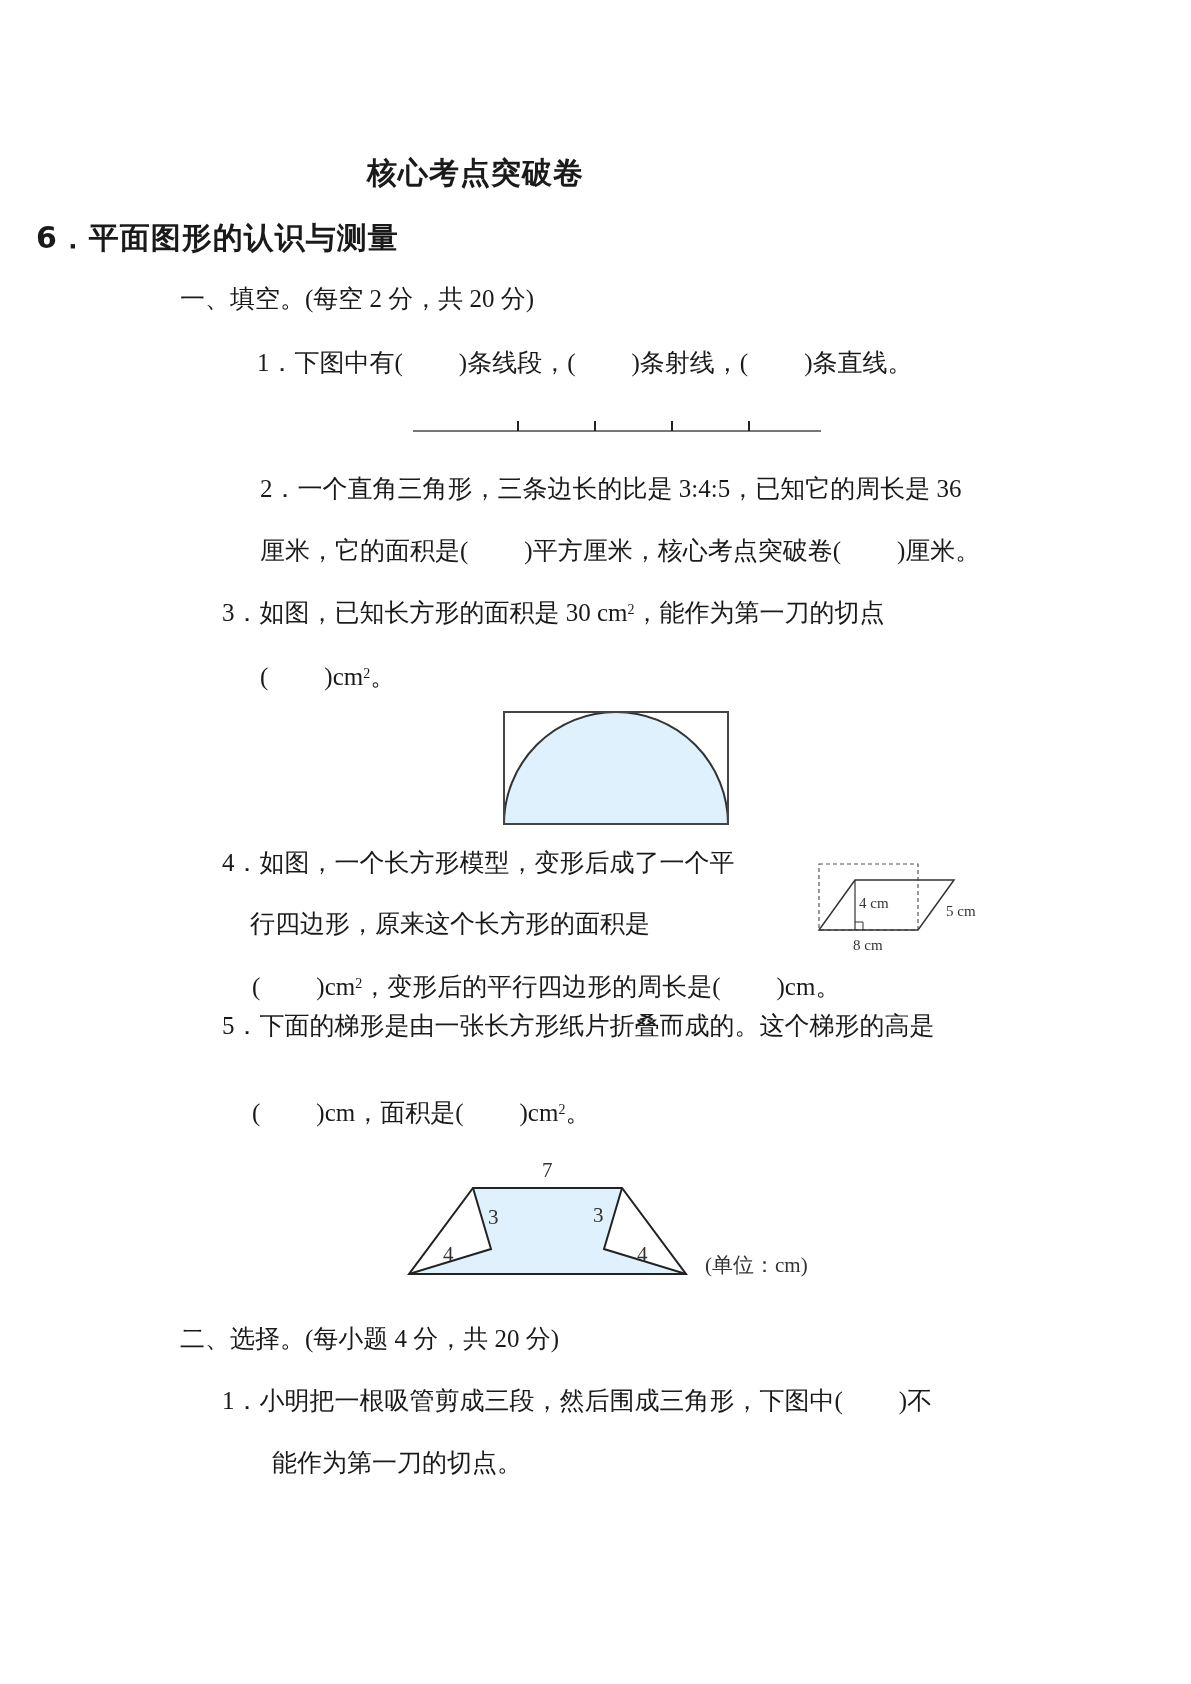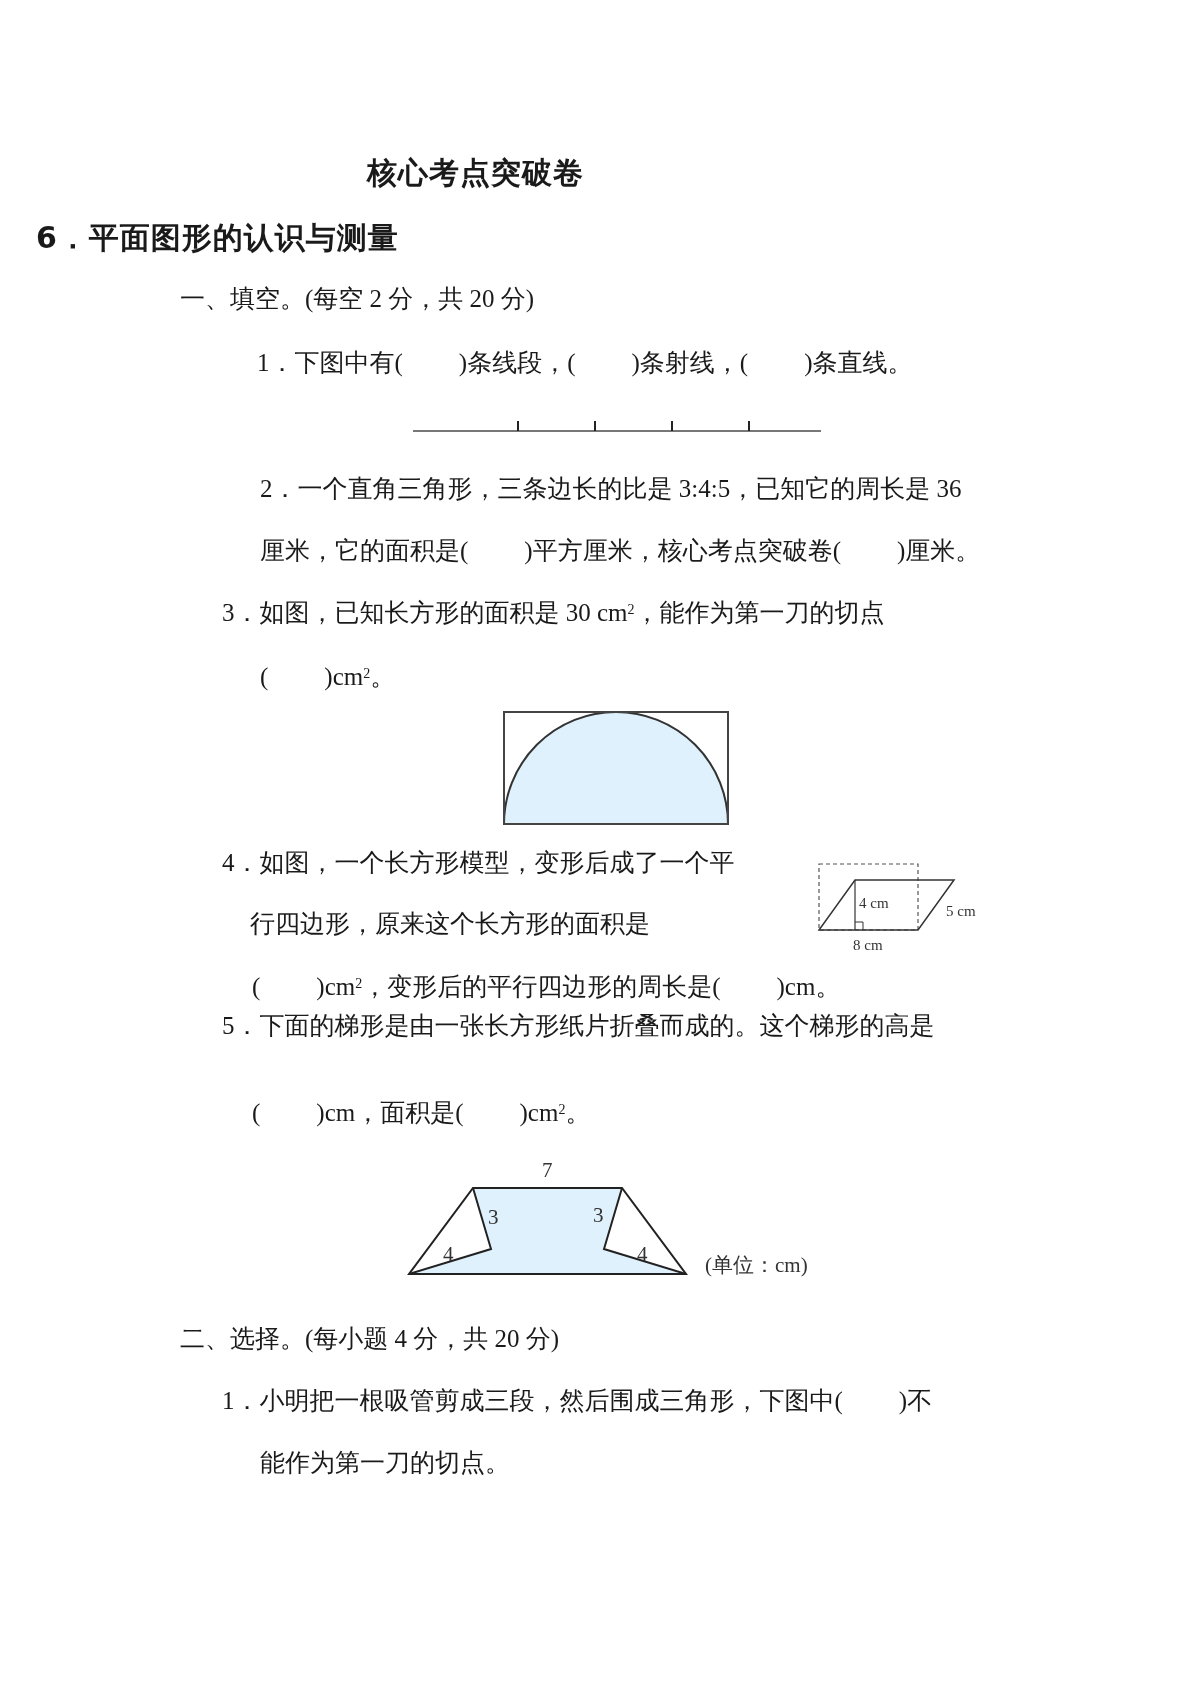--- a/index.html
+++ b/index.html
@@ -84,13 +84,13 @@
   <text class="fig-label" x="193" y="72" font-size="21">3</text>
   <text class="fig-label" x="43" y="111" font-size="21">4</text>
   <text class="fig-label" x="237" y="111" font-size="21">4</text>
   <text class="fig-label" x="305" y="122" font-size="21">(单位：cm)</text>
 </svg>
 
 <div class="abs t" style="left:180px; top:1324px;">二、选择。(每小题 4 分，共 20 分)</div>
 <div class="abs t" style="left:222px; top:1386px;">
   <span>1．小明把一根吸管剪成三段，然后围成三角形，下图中(</span><span class="blank"></span><span>)不</span>
 </div>
-<div class="abs t" style="left:260px; top:1448px;">能作为第一刀的切点。</div>
+<div class="abs t" style="left:272px; top:1448px;">能作为第一刀的切点。</div>
 
 </body></html>

